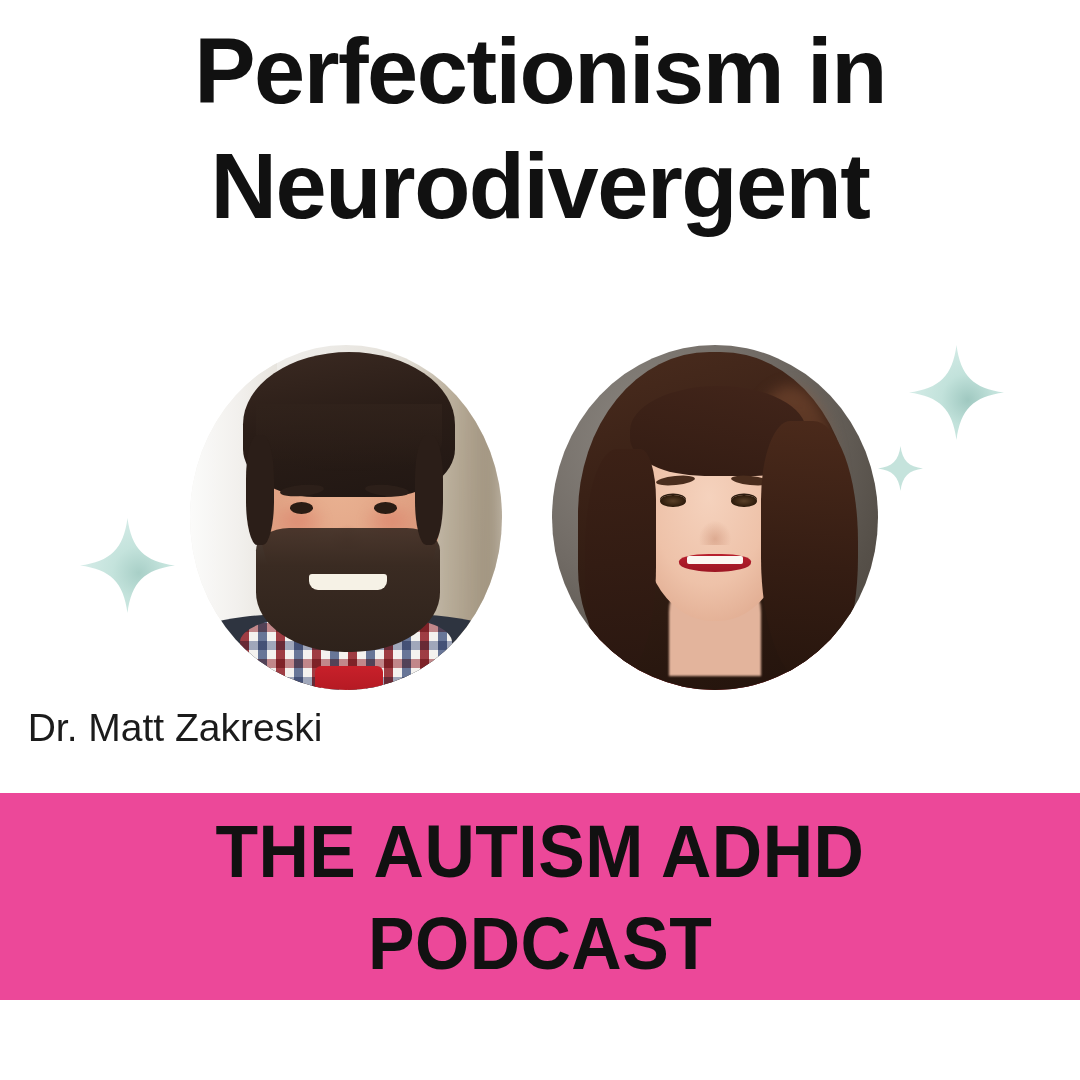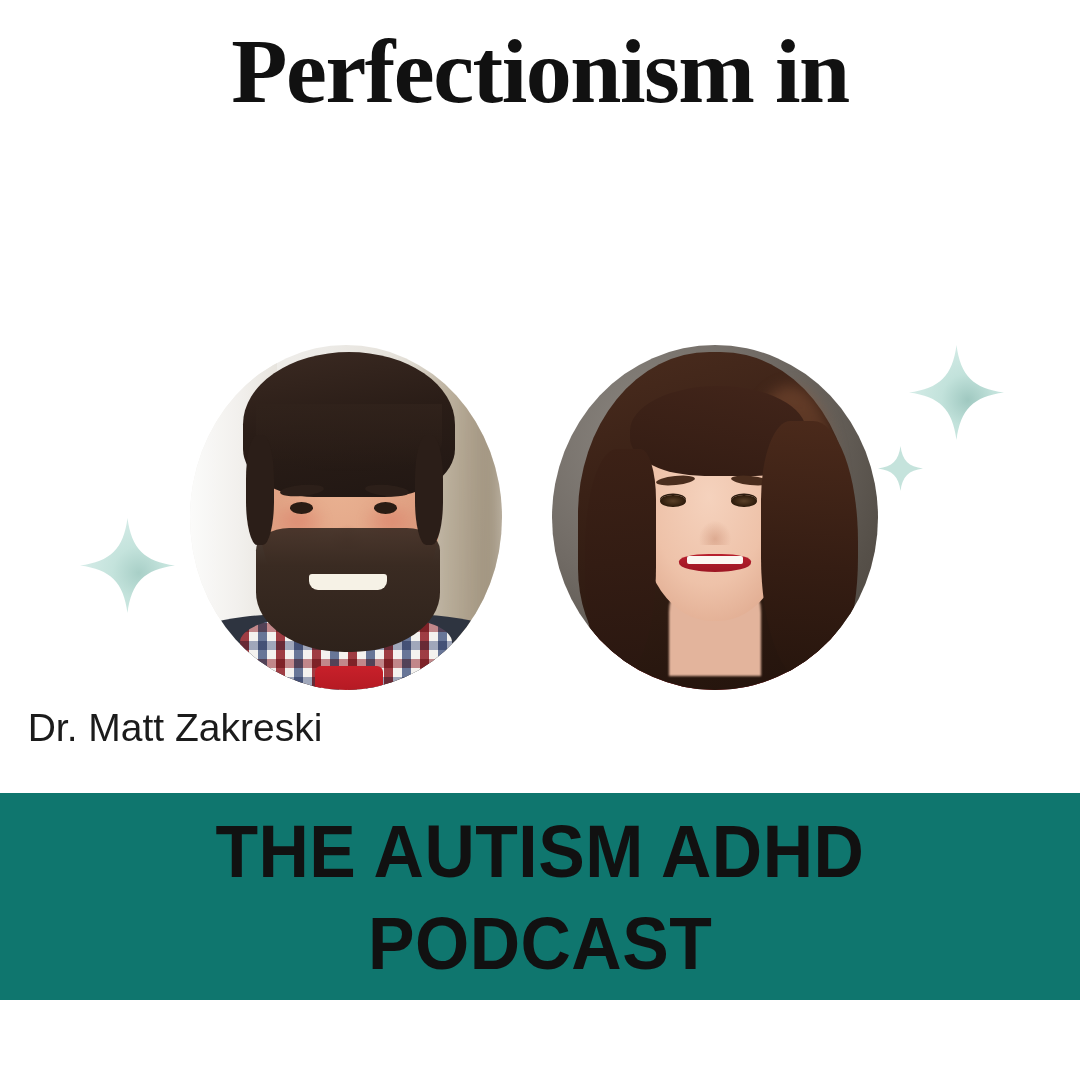--- a/index.html
+++ b/index.html
@@ -24,21 +24,21 @@
 
   
   .title-block {
     position: absolute;
     top: 14px;
     left: 0;
     width: 1080px;
     text-align: center;
   }
   .title-line {
-    font-family: Liberation Serif, serif;
+    font-family: Liberation Sans, sans-serif;
     font-weight: bold;
     font-size: 92px;
     line-height: 115px;
     letter-spacing: -1.5px;
     color: #111111;
     white-space: nowrap;
   }
 
   
   .sparkle {
@@ -246,21 +246,21 @@
   .name-left  { width: 540px; padding-right: 190px; box-sizing: border-box; }
   .name-right { width: 540px; padding-left: 190px;  box-sizing: border-box; }
 
   
   .banner {
     position: absolute;
     left: 0;
     top: 793px;
     width: 1080px;
     height: 207px;
-    background: #0f766e;
+    background: #ec4899;
     display: flex;
     flex-direction: column;
     align-items: center;
     justify-content: center;
   }
   .banner-line {
     font-family: "Liberation Sans", sans-serif;
     font-weight: bold;
     font-size: 75px;
     line-height: 92px;
@@ -287,20 +287,21 @@
     white-space: nowrap;
   }
 </style>
 </head>
 <body>
 
 <div id="cover">
 
   <div class="title-block">
     <div class="title-line">Perfectionism in</div>
+    <div class="title-line">Neurodivergent</div>
   </div>
 
   <div class="sparkle" style="left:909px; top:345px; width:95px; height:95px;">
     <svg class="star" viewBox="0 0 100 100" aria-hidden="true">
       <defs>
         <radialGradient id="spk1" cx="62%" cy="58%" r="62%">
           <stop offset="0%" stop-color="#9fc8c0"></stop>
           <stop offset="45%" stop-color="#c2e2db"></stop>
           <stop offset="100%" stop-color="#d5ece7"></stop>
         </radialGradient>

